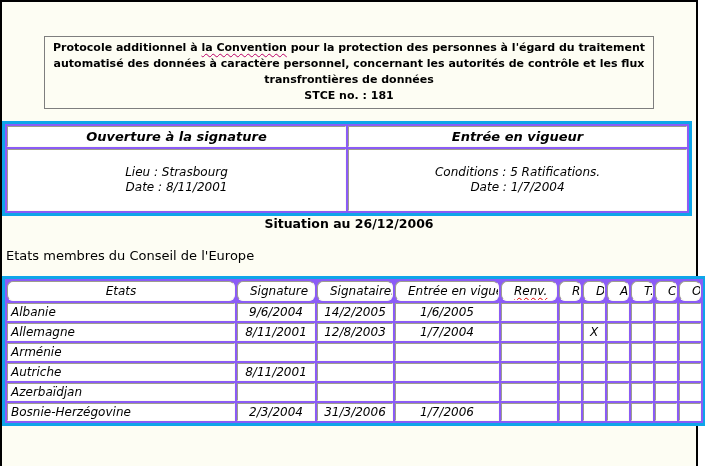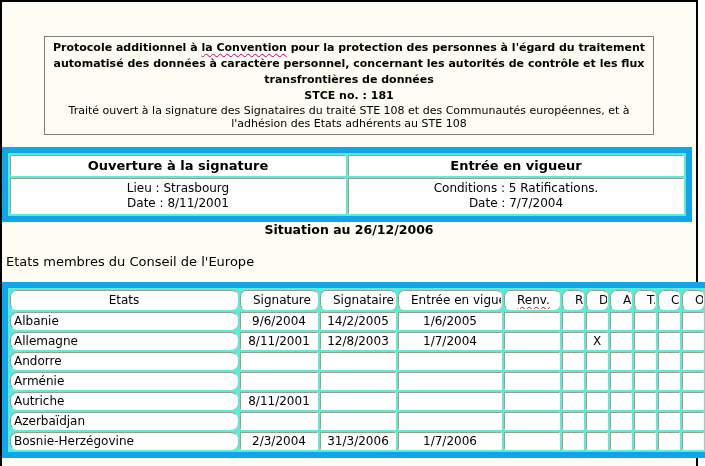--- a/index.html
+++ b/index.html
@@ -50,23 +50,24 @@
     text-decoration-line: underline;
     text-decoration-style: wavy;
     text-decoration-color: #e00000;
     text-decoration-thickness: 1px;
     text-underline-offset: 2px;
   }
   
   table.bevel {
     border-collapse: separate;
     border-spacing: 2px;
-    background: #5eead4;
-    border: 6px solid #0ea5e9;
+    background: #8b5cf6;
+    border: 3px solid #0ea5e9;
     table-layout: fixed;
+    font-style: italic;
   }
   table.bevel th, table.bevel td {
     background: #ffffff;
     border: 1px solid;
     border-color: #9e9c8e #fbfbf1 #fbfbf1 #9e9c8e;
     overflow: hidden;
     white-space: nowrap;
   }
   
   .info-table {
@@ -76,21 +77,21 @@
   .info-table th {
     font-size: 13px;
     font-weight: bold;
     text-align: center;
     padding: 2px;
     height: 19px;
   }
   .info-table td {
     font-size: 12px;
     text-align: center;
-    padding: 2px;
+    padding: 15px;
     line-height: 15px;
   }
   
   .situation {
     text-align: center;
     font-weight: bold;
     font-size: 12.5px;
   }
   .section-label {
     font-size: 13px;
@@ -109,47 +110,46 @@
     height: 18px;
     border-radius: 6px;
   }
   .states-table td {
     font-size: 12px;
     text-align: center;
     padding: 1px 3px;
     height: 15px;
     line-height: 14px;
   }
-  .states-table td.state { text-align: left; border-radius: 7px; }
+  .states-table td.state { text-align: left; }
 </style>
 </head>
 <body>
 
 <div class="page">
 
   <div class="title-box">
     <div class="title-main"><span>Protocole additionnel à </span><span class="wavy-magenta">la Convention</span><span> pour la protection des personnes à l'égard du traitement automatisé des données à caractère personnel, concernant les autorités de contrôle et les flux transfrontières de données</span></div>
     <div class="title-main">STCE no. : 181</div>
-    <div class="title-sub">Traité ouvert à la signature des Signataires du traité STE 108 et des Communautés européennes, et à l'adhésion des Etats adhérents au STE 108</div>
   </div>
 
   <table class="bevel info-table">
     <tbody>
         <tr>
       <th>Ouverture à la signature</th>
       <th>Entrée en vigueur</th>
     </tr>
     <tr>
       <td>
         <div>Lieu : Strasbourg</div>
         <div>Date : 8/11/2001</div>
       </td>
       <td>
         <div>Conditions : 5 Ratifications.</div>
-        <div>Date : 7/7/2004</div>
+        <div>Date : 1/7/2004</div>
       </td>
     </tr>
   </tbody>
     </table>
 
   <div class="situation">Situation au 26/12/2006</div>
 
   <div class="section-label">Etats membres du Conseil de l'Europe</div>
 
   <table class="bevel states-table">
@@ -202,33 +202,20 @@
         <td>1/7/2004</td>
         <td></td>
         <td></td>
         <td>X</td>
         <td></td>
         <td></td>
         <td></td>
         <td></td>
       </tr>
       <tr>
-        <td class="state">Andorre</td>
-        <td></td>
-        <td></td>
-        <td></td>
-        <td></td>
-        <td></td>
-        <td></td>
-        <td></td>
-        <td></td>
-        <td></td>
-        <td></td>
-      </tr>
-      <tr>
         <td class="state">Arménie</td>
         <td></td>
         <td></td>
         <td></td>
         <td></td>
         <td></td>
         <td></td>
         <td></td>
         <td></td>
         <td></td>

